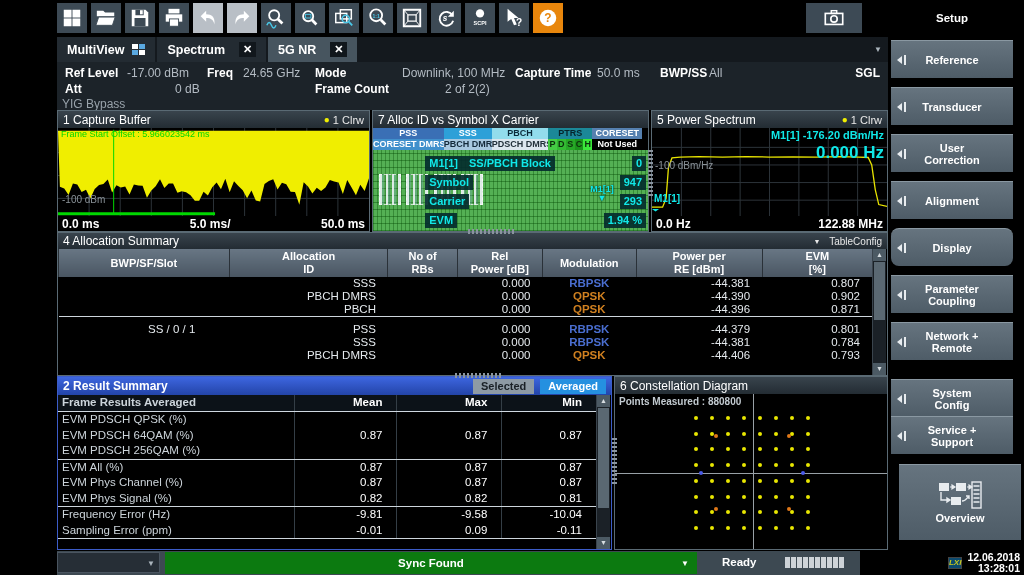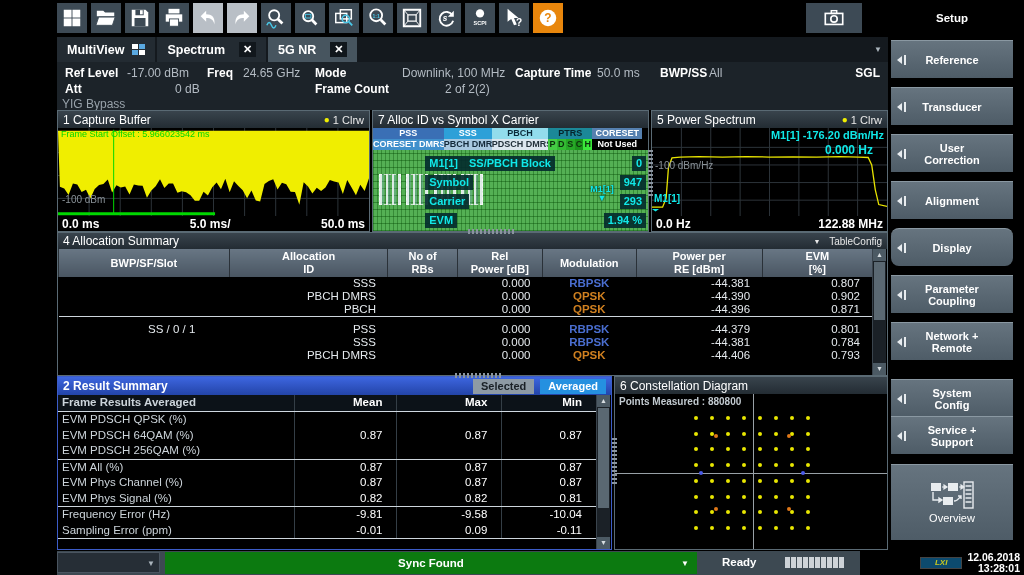--- a/index.html
+++ b/index.html
@@ -64,32 +64,32 @@
   
   .cdot{position:absolute;width:4px;height:4px;border-radius:50%;transform:translate(-50%,-50%);}
   .crossh,.crossv{position:absolute;background:#98a0a6;}
   
   .sidebar{position:absolute;left:891px;top:0;width:122px;height:575px;}
   .sb-head{position:absolute;left:0;top:0;width:100%;height:36px;background:#000;display:flex;align-items:center;justify-content:center;font-weight:bold;font-size:11.5px;}
   .sbtn{position:absolute;left:0;width:100%;height:38px;background:linear-gradient(#66747f,#4e5c67);border-top:1px solid #8a98a2;box-sizing:border-box;display:flex;align-items:center;justify-content:center;text-align:center;font-weight:bold;font-size:11px;line-height:12px;white-space:pre-line;}
   .sbarr{position:absolute;left:6px;top:50%;transform:translateY(-50%);width:10px;height:10px;}
   .sbarr:before{content:"";position:absolute;left:0;top:1px;border-top:4px solid transparent;border-bottom:4px solid transparent;border-right:5px solid #e8ecef;}
   .sbarr:after{content:"";position:absolute;left:7px;top:0;width:2px;height:10px;background:#e8ecef;}
-  .overview-btn{position:absolute;left:0;top:464px;width:100%;height:76px;background:linear-gradient(#66747f,#4e5c67);border-top:1px solid #8a98a2;box-sizing:border-box;display:flex;flex-direction:column;align-items:center;justify-content:center;gap:3px;font-weight:normal;font-size:11px;}
+  .overview-btn{position:absolute;left:8px;top:464px;width:100%;height:76px;background:linear-gradient(#66747f,#4e5c67);border-top:1px solid #8a98a2;box-sizing:border-box;display:flex;flex-direction:column;align-items:center;justify-content:center;gap:3px;font-weight:bold;font-size:11px;}
   
   .footer{position:absolute;left:57px;top:551px;width:803px;height:24px;background:#3d4952;}
   .f-drop{position:absolute;left:0;top:1px;width:103px;height:21px;background:#262e36;border:1px solid #4a5560;box-sizing:border-box;}
   .f-drop .chev{position:absolute;right:4px;top:6px;font-size:8px;color:#aab4bc;}
   .f-sync{position:absolute;left:108px;top:1px;width:532px;height:22px;background:#0c7a10;display:flex;align-items:center;justify-content:center;font-weight:bold;font-size:11.5px;}
   .f-sync .chev{position:absolute;right:116px;font-size:8px;}
   .f-ready{position:absolute;left:665px;top:5px;font-weight:bold;font-size:11.5px;}
   .f-prog{position:absolute;left:728px;top:6px;display:flex;gap:1px;}
   .f-prog span{width:5px;height:11px;background:#cdd2d7;}
   .f-right{position:absolute;left:860px;top:551px;width:164px;height:24px;background:#000;display:flex;align-items:center;justify-content:flex-end;gap:5px;padding-right:4px;box-sizing:border-box;}
-  .lxi{background:#0c4a6e;border:1px solid #444;color:#c8c820;font-weight:bold;font-style:italic;font-size:8px;padding:0 14px;line-height:10px;}
+  .lxi{background:#0c4a6e;border:1px solid #444;color:#c8c820;font-weight:bold;font-style:italic;font-size:8px;padding:0 0;line-height:10px;}
   .dt{font-size:10.5px;font-weight:bold;text-align:right;line-height:11px;}
   .split-h{position:absolute;width:46px;height:5px;background:repeating-linear-gradient(90deg,#8a949e 0 2px,transparent 2px 4px);}
   .split-v{position:absolute;width:5px;height:46px;background:repeating-linear-gradient(0deg,#8a949e 0 2px,transparent 2px 4px);}
 </style>
 </head>
 <body>
 
 <div class="screen">
   <div class="main">
 
@@ -347,21 +347,21 @@
             <line x1="75" y1="0" x2="75" y2="100" stroke="#2c3339" vector-effect="non-scaling-stroke"></line>
             <line x1="87.5" y1="0" x2="87.5" y2="100" stroke="#2c3339" vector-effect="non-scaling-stroke"></line>
             <line x1="0" y1="22" x2="100" y2="22" stroke="#2c3339" vector-effect="non-scaling-stroke"></line>
             <line x1="0" y1="42" x2="100" y2="42" stroke="#2c3339" vector-effect="non-scaling-stroke"></line>
             <line x1="0" y1="62" x2="100" y2="62" stroke="#2c3339" vector-effect="non-scaling-stroke"></line>
             <line x1="0" y1="82" x2="100" y2="82" stroke="#2c3339" vector-effect="non-scaling-stroke"></line>
             <polyline points="0,90 4.5,90 6,80 7,45 8.5,34 12,33 20,32.6 30,33 40,32.5 50,33 60,32.7 70,33 80,32.6 88,33 92,33.5 93.5,42 95,70 96.5,87 100,89" fill="none" stroke="#e8e400" stroke-width="1.3" vector-effect="non-scaling-stroke"></polyline>
             <path d="M0 92 l3 0 -1.5 3 z" fill="#10e8e8"></path>
           </svg>
         <span class="gtext" style="right:3px;top:1px;color:#10e8e8;font-size:11px;font-weight:bold">M1[1] -176.20 dBm/Hz</span>
-        <span class="gtext" style="right:14px;top:15px;color:#10e8e8;font-size:12px;font-weight:bold">0.000 Hz</span>
+        <span class="gtext" style="right:3px;top:15px;color:#10e8e8;font-size:17px;font-weight:bold">0.000 Hz</span>
         <span class="gtext" style="left:3px;top:36%;color:#8a9298">-100 dBm/Hz</span>
         <span class="gtext" style="left:2px;bottom:12px;color:#10e8e8;font-weight:bold;font-size:10px">M1[1]</span>
       </div>
       <div class="axisrow">
         <span>0.0 Hz</span>
         <span class="mid"></span>
         <span>122.88 MHz</span>
       </div>
     </div>
 

